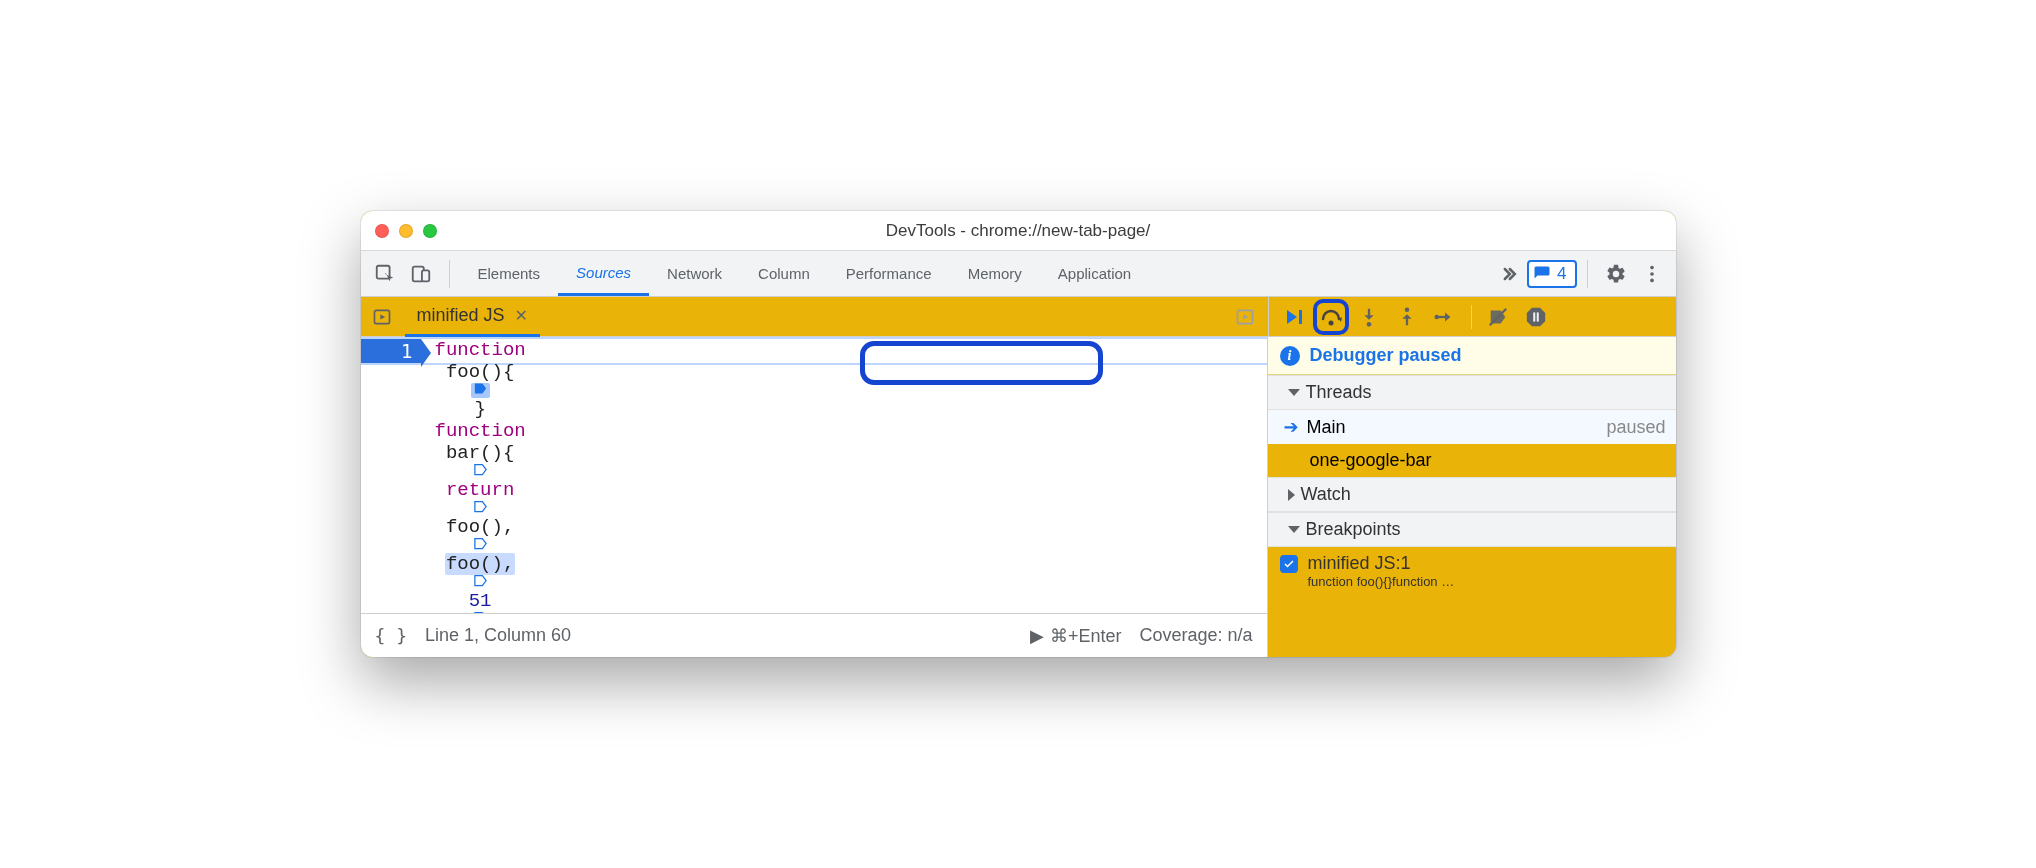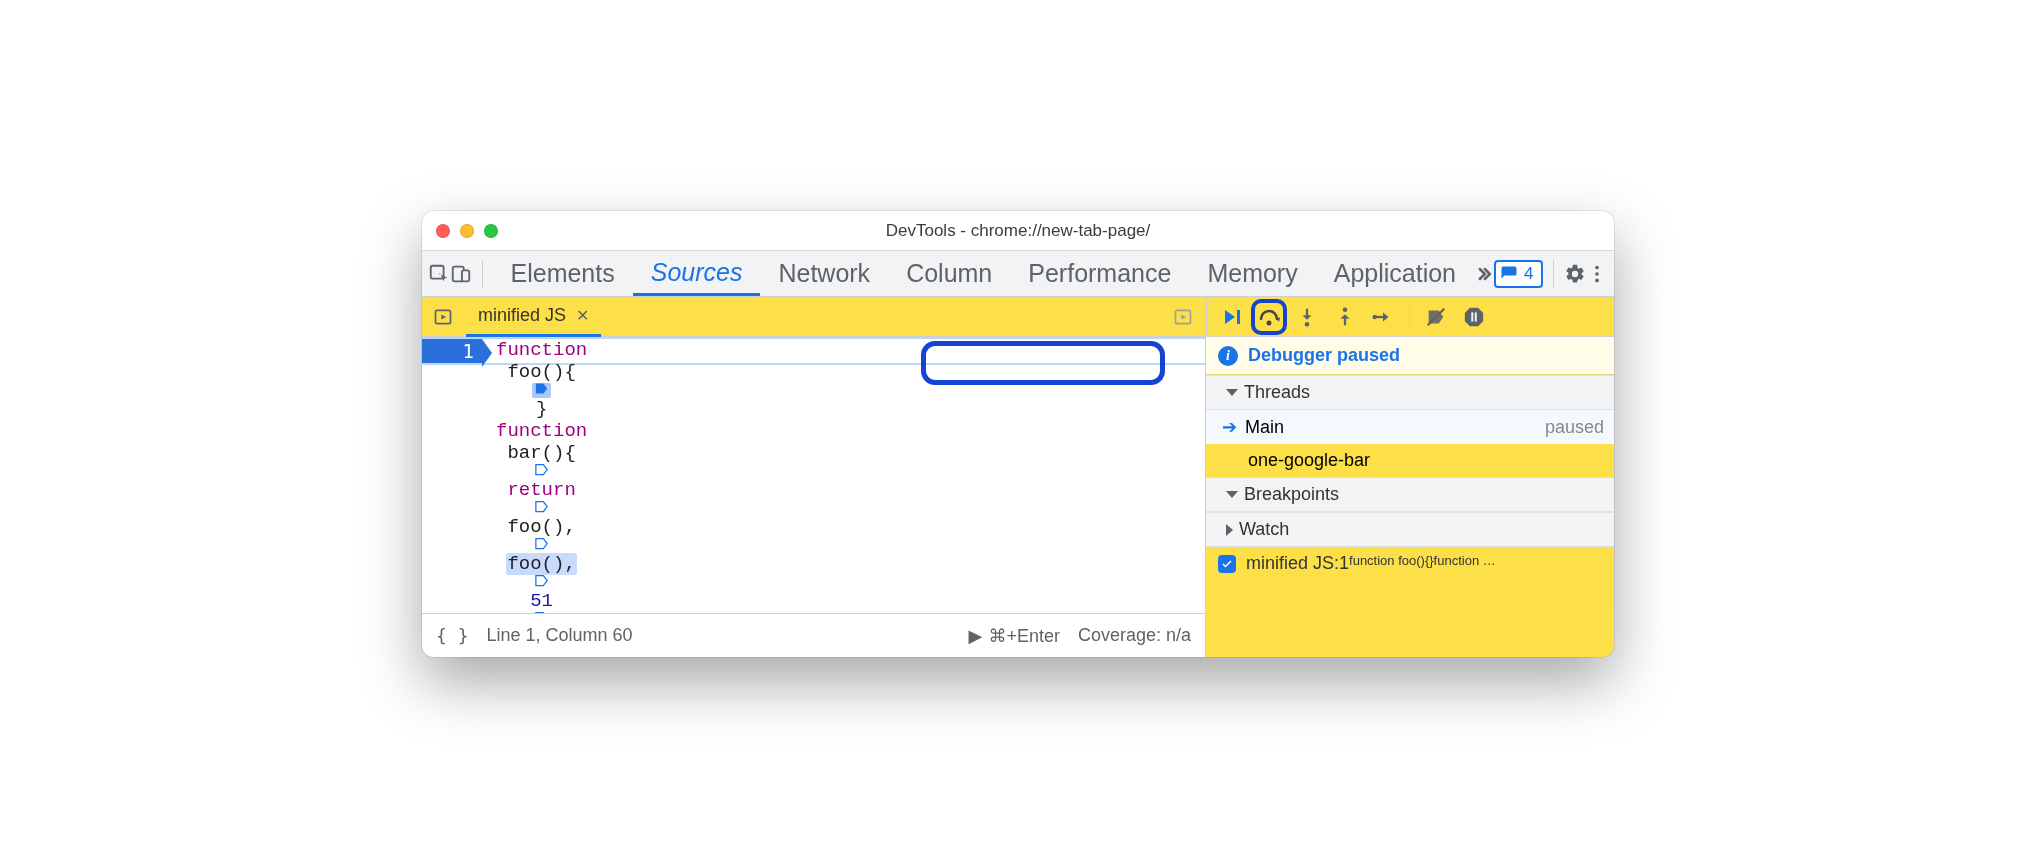--- a/index.html
+++ b/index.html
@@ -7,22 +7,22 @@
     margin: 0; padding: 0;
     font-family: -apple-system, BlinkMacSystemFont, "Segoe UI", Helvetica, Arial, sans-serif;
     background: #fff;
   }
   body {
     display: flex; align-items: center; justify-content: center;
     min-height: 100vh;
     background: #fff;
   }
   .window {
-    width: 1192px;
-    background: #fde047;
+    width: 1315px;
+    background: #eab308;
     border-radius: 12px;
     box-shadow: 0 25px 60px rgba(0,0,0,0.35), 0 0 0 1px rgba(0,0,0,0.08);
     overflow: hidden;
     display: flex; flex-direction: column;
   }
   
   .titlebar {
     height: 40px;
     display: flex; align-items: center;
     padding: 0 14px;
@@ -53,21 +53,21 @@
     display:flex; align-items:center; justify-content:center;
     color:#5f6368;
     cursor:pointer;
     border-radius:4px;
   }
   .tb-sep { width:1px; height:28px; background:#cfcfcf; margin:0 10px; }
   .tabstrip { display:flex; align-items:stretch; height:100%; }
   .tab {
     display:flex; align-items:center;
     padding: 0 18px;
-    font-size: 25px;
+    font-size: 15px;
     color:#5f6368;
     cursor:pointer;
     height:100%;
   }
   .tab.active {
     color:#1a73e8;
     border-bottom: 3px solid #1a73e8;
     margin-bottom:-1px;
     font-weight:500;
     font-style:italic;
@@ -289,21 +289,21 @@
     gap:10px;
   }
   .chk{
     width:18px;height:18px;border-radius:4px;
     background:#1a73e8;
     display:flex;align-items:center;justify-content:center;
     flex-shrink:0;
     margin-top:2px;
   }
   .chk svg{width:12px;height:12px;fill:#fff;}
-  .bp-text { display:flex;flex-direction:row; }
+  .bp-text { display:flex;flex-direction:column; }
   .bp-loc { color:#333; }
   .bp-code { font-family:Liberation Sans, sans-serif; color:#333; font-size:13px;text-align:right;}
 </style>
 </head>
 <body>
 
 <div class="window">
 
   <div class="titlebar">
     <div class="traffic">
@@ -525,27 +525,27 @@
         <span class="arrow">➔</span>
         <span>Main</span>
         <span class="rt-status">paused</span>
       </div>
       <div class="thread-row">
         <span style="width:18px"></span>
         <span>one-google-bar</span>
       </div>
 
       <div class="section-header">
+        <span class="disclosure right"></span>
+        <span>Watch</span>
+      </div>
+
+      <div class="section-header">
         <span class="disclosure down"></span>
         <span>Breakpoints</span>
-      </div>
-
-      <div class="section-header">
-        <span class="disclosure right"></span>
-        <span>Watch</span>
       </div>
       <div class="bp-row">
         <span class="chk">
           <svg viewBox="0 0 24 24">
               <path d="M20 6L9 17l-5-5" fill="none" stroke="#fff" stroke-width="3"></path>
             </svg>
         </span>
         <div class="bp-text">
           <span class="bp-loc">minified JS:1</span>
           <span class="bp-code">function foo(){}function …</span>

